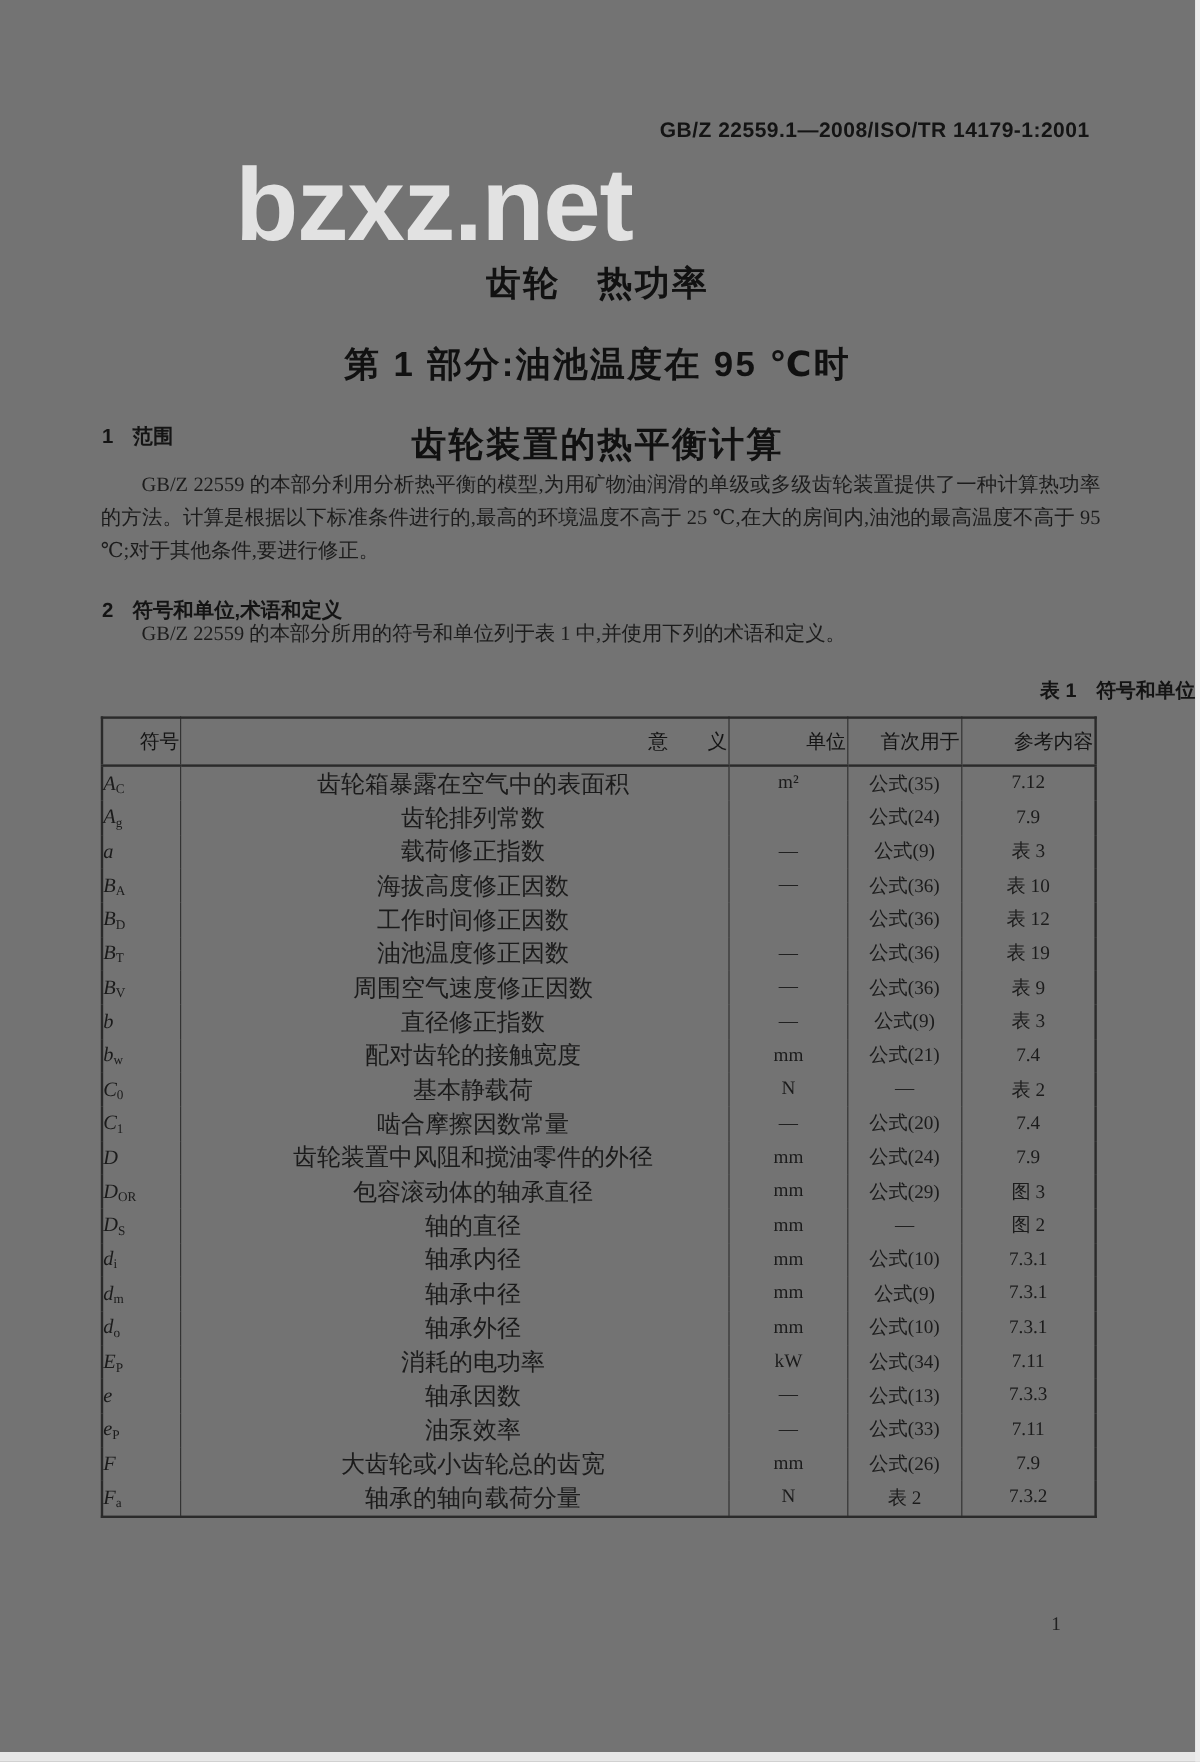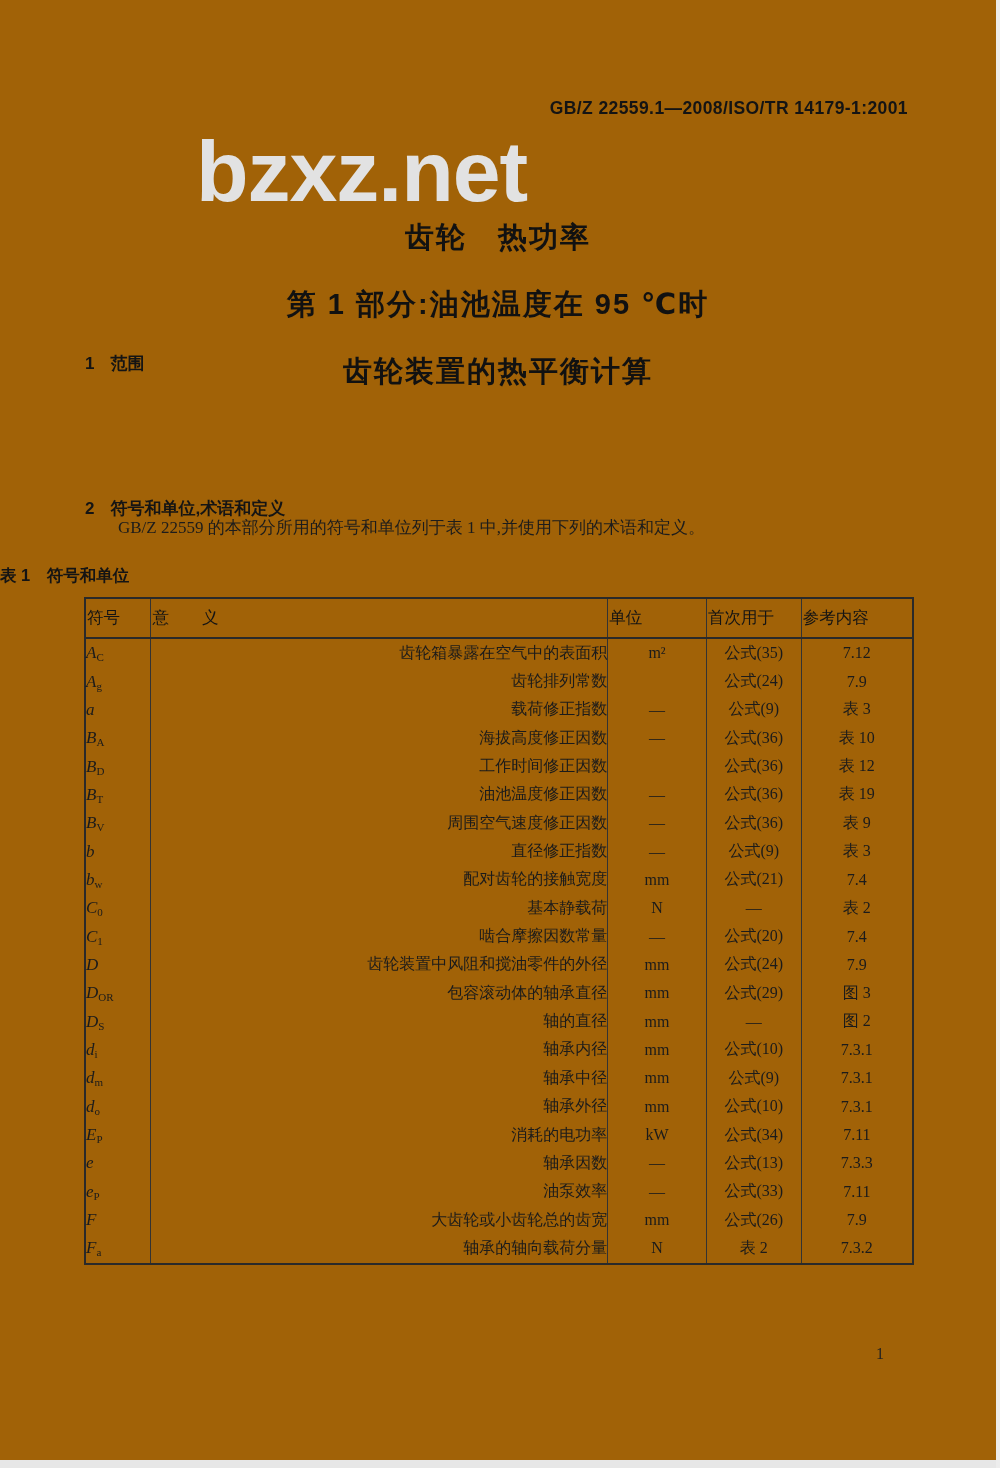--- a/index.html
+++ b/index.html
@@ -6,21 +6,21 @@
   body{
     width:1000px;height:1468px;
     background:#dcdcdc;
     font-family:"Liberation Serif","DejaVu Serif",serif;
     color:#1a1a1a;
     -webkit-font-smoothing:antialiased;
   }
   .page{
     position:relative;
     width:996px;height:1460px;
-    background:#a16207;
+    background:#737373;
     overflow:hidden;
   }
   .edge-bottom{position:absolute;left:0;top:1460px;width:1000px;height:8px;background:#e7e7e7;}
   .edge-right{position:absolute;left:996px;top:0;width:4px;height:1468px;background:#ededed;}
 
   .doc-code{
     position:absolute;top:98px;right:88px;
     font-family:"Liberation Sans","DejaVu Sans",sans-serif;
     font-weight:bold;font-size:17.5px;letter-spacing:.4px;
     color:#141414;white-space:nowrap;
@@ -51,43 +51,43 @@
   .para{
     position:absolute;left:84px;width:833px;
     font-size:17px;line-height:27.5px;
     text-align:justify;text-indent:2em;color:#1c1c1c;
     margin:0;
   }
   #para1{top:390px;}
   #para2{top:514px;text-align:left;}
 
   .tbl-caption{
-    position:absolute;left:0;top:565px;width:996px;text-align:left;
+    position:absolute;left:0;top:565px;width:996px;text-align:right;
     font-family:"Liberation Sans","DejaVu Sans",sans-serif;
     font-weight:bold;font-size:16.5px;color:#141414;
   }
 
   table.symtable{
     position:absolute;left:84px;top:597px;
     width:830px;border-collapse:collapse;
     border:2px solid #2a2a2a;
     font-size:16px;color:#1b1b1b;
   }
   .symtable th{
     font-family:"Liberation Sans","DejaVu Sans",sans-serif;
     font-weight:normal;font-size:16.5px;
     height:36px;border-bottom:2.5px solid #2a2a2a;
-    text-align:left;color:#141414;
+    text-align:right;color:#141414;
   }
   .symtable td{height:28.35px;padding:0;vertical-align:middle;}
   .symtable th + th, .symtable td + td{border-left:1.2px solid #333;}
   .c-sym{text-align:left;font-family:"Liberation Serif","DejaVu Serif",serif;}
   .c-sym i{font-style:italic;font-size:17px;}
   .c-sym sub{font-size:11px;font-style:normal;vertical-align:-3px;letter-spacing:0;}
-  .c-meaning{text-align:right;padding-left:30px !important;font-size:16px;}
+  .c-meaning{text-align:center;padding-left:30px !important;font-size:20px;}
   .c-unit,.c-first,.c-ref{text-align:center;font-size:16px;}
 
   .page-number{
     position:absolute;left:876px;top:1345px;
     font-size:16px;color:#222;
   }
 </style>
 </head>
 <body>
 
@@ -100,20 +100,21 @@
   <div class="title-block">
     <div class="t-line">齿轮　热功率</div>
     <div class="t-line">第 1 部分:油池温度在 95 ℃时</div>
     <div class="t-line">齿轮装置的热平衡计算</div>
   </div>
 
   <div class="sec-heading" id="sec1-heading">
     <span class="num">1</span><span>范围</span>
   </div>
 
+  <p class="para" id="para1">GB/Z 22559 的本部分利用分析热平衡的模型,为用矿物油润滑的单级或多级齿轮装置提供了一种计算热功率的方法。计算是根据以下标准条件进行的,最高的环境温度不高于 25 ℃,在大的房间内,油池的最高温度不高于 95 ℃;对于其他条件,要进行修正。</p>
 
   <div class="sec-heading" id="sec2-heading">
     <span class="num">2</span><span>符号和单位,术语和定义</span>
   </div>
 
   <p class="para" id="para2">GB/Z 22559 的本部分所用的符号和单位列于表 1 中,并使用下列的术语和定义。</p>
 
   <div class="tbl-caption">表 1　符号和单位</div>
 
   <table class="symtable">

